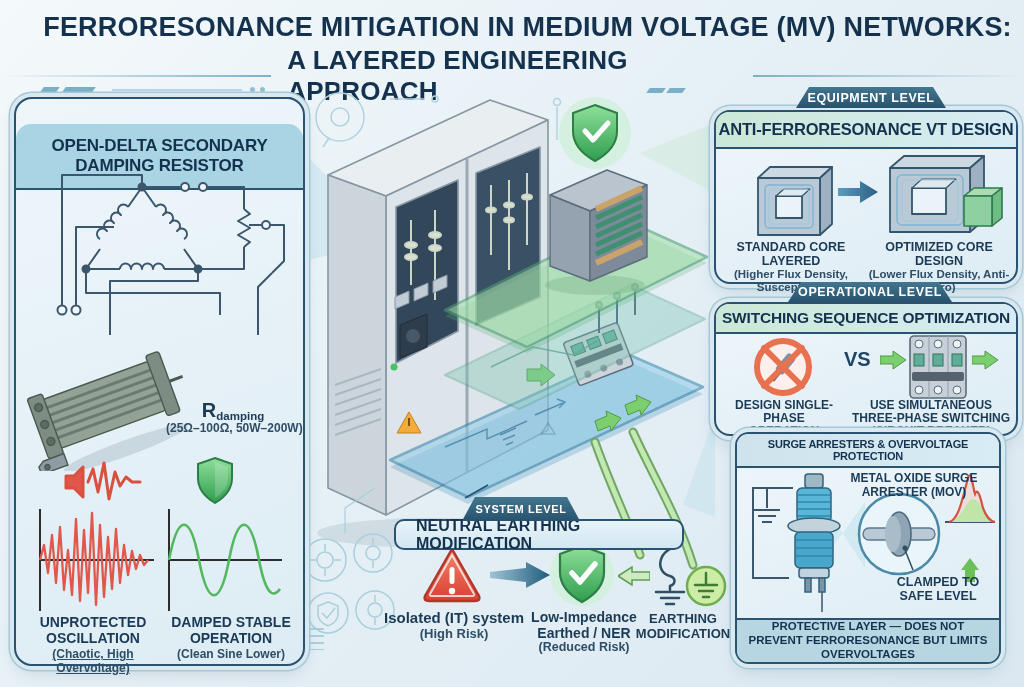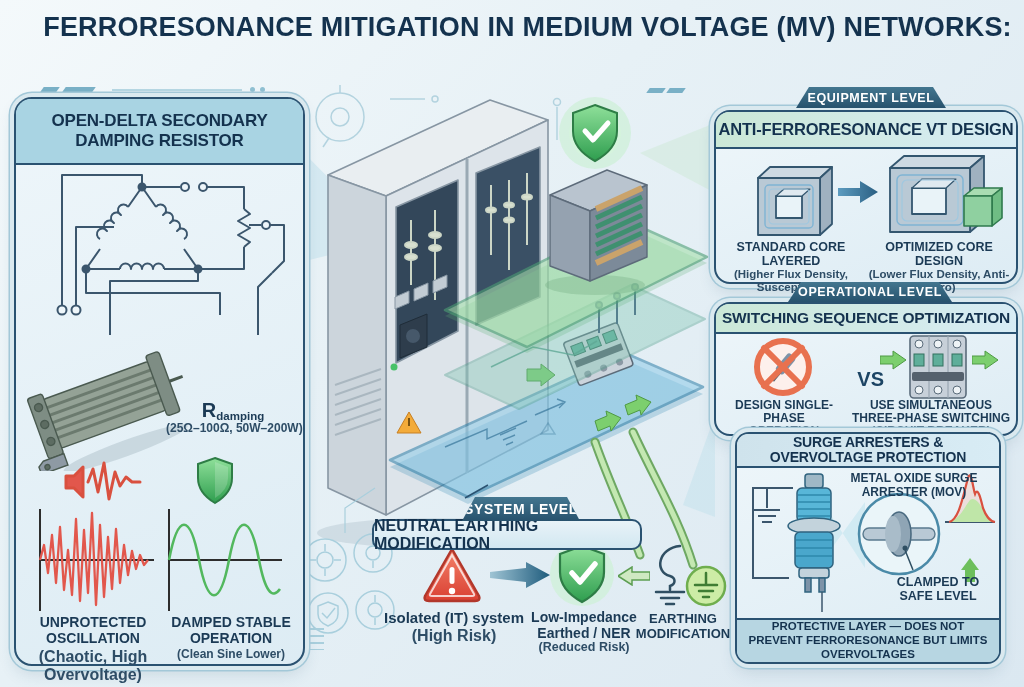--- a/index.html
+++ b/index.html
@@ -30,20 +30,25 @@
   .deco-hatch{position:absolute;width:22px;height:22px;
     background:repeating-linear-gradient(to bottom,#a9cfdd 0 2px,transparent 2px 7px);}
   .deco-line{position:absolute;height:1.5px;background:#b5d6e2;}
 </style>
 </head>
 <body>
 
 <div id="canvas">
 
   <div class="title1">FERRORESONANCE MITIGATION IN MEDIUM VOLTAGE (MV) NETWORKS:</div>
+  <div class="title2row">
+    <div class="tline l"></div>
+    <div class="title2">A LAYERED ENGINEERING APPROACH</div>
+    <div class="tline r"></div>
+  </div>
 
   <div class="deco-slant" style="left:42px;top:87px;"></div>
   <div class="deco-slant" style="left:64px;top:87px;width:30px;"></div>
   <div class="deco-line" style="left:112px;top:89px;width:130px;"></div>
   <div class="deco-dot" style="left:250px;top:87px;"></div>
   <div class="deco-dot" style="left:260px;top:87px;"></div>
   <div class="deco-slant" style="left:648px;top:88px;"></div>
   <div class="deco-slant" style="left:668px;top:88px;"></div>
   <div class="deco-slant" style="left:845px;top:87px;"></div>
   <div class="deco-slant" style="left:862px;top:87px;"></div>
@@ -219,21 +224,21 @@
       <path d="M33,517 L43,521 L43,529 Q43,537 33,541 Q23,537 23,529 L23,521 Z"></path>
       <polyline points="27,528 32,533 40,523"></polyline>
       <circle cx="80" cy="525" r="19"></circle>
         <circle cx="80" cy="525" r="7"></circle>
       <line x1="80" y1="510" x2="80" y2="517"></line>
         <line x1="80" y1="533" x2="80" y2="540"></line>
     </g>
   </svg>
 
   <div class="panel" style="left:14px;top:97px;width:287px;height:565px;border-radius:18px;">
-    <div class="band" style="height:64px;border-radius:15px 15px 0 0;background:#a9d4e3;font-size:17px;line-height:1.18;padding:0 26px;">OPEN-DELTA SECONDARY DAMPING RESISTOR</div>
+    <div class="band" style="height:64px;border-radius:15px 15px 0 0;background:#a9d4e3;font-size:17px;line-height:1.18;padding:0 26px;margin-top:25px;">OPEN-DELTA SECONDARY DAMPING RESISTOR</div>
 
     <svg class="abs" style="left:6px;top:66px;" width="272" height="178" viewBox="0 0 272 178">
       <g fill="none" stroke="#3b566d" stroke-width="2" stroke-linejoin="round">
 
         <path d="M120,22 L103,47 M87,71 L70,96 M103,47 a5,5 0 1 0 -4,-6 a5,5 0 1 0 -4,-6 z" opacity="0"></path>
         <path d="M120,22 L106,42 m-28,42 L64,104"></path>
         <path d="M106,42 a5.5,5.5 0 1 0 -7,8 a5.5,5.5 0 1 0 -7,8 a5.5,5.5 0 1 0 -7,8 a5.5,5.5 0 1 0 -7,8"></path>
         <path d="M120,22 L134,42 m28,42 L176,104"></path>
         <path d="M134,42 a5.5,5.5 0 1 1 7,8 a5.5,5.5 0 1 1 7,8 a5.5,5.5 0 1 1 7,8 a5.5,5.5 0 1 1 7,8"></path>
         <path d="M64,104 L98,104 M142,104 L176,104"></path>
@@ -316,32 +321,32 @@
     </svg>
 
     <svg class="abs" style="left:148px;top:406px;" width="120" height="110" viewBox="0 0 120 110">
       <line x1="5" y1="4" x2="5" y2="106" stroke="#2d2d2d" stroke-width="2"></line>
       <line x1="5" y1="55" x2="118" y2="55" stroke="#2d2d2d" stroke-width="2"></line>
       <path d="M5,55 C14,8 26,8 35,55 C44,102 56,102 65,55 C74,8 86,8 95,55 C101,86 108,95 116,84" fill="none" stroke="#52b85e" stroke-width="2.6"></path>
     </svg>
 
     <div class="lbl" style="left:6px;top:516px;width:142px;font-size:14px;">
       <span>UNPROTECTED OSCILLATION</span>
-      <div class="sub" style="font-size:16px;margin-top:2px;">(Chaotic, High Overvoltage)</div>
+      <div class="sub" style="font-size:12px;margin-top:2px;text-decoration:underline;">(Chaotic, High Overvoltage)</div>
     </div>
     <div class="lbl" style="left:152px;top:516px;width:126px;font-size:14px;">
       <span>DAMPED STABLE OPERATION</span>
       <div class="sub" style="font-size:12px;margin-top:2px;">(Clean Sine Lower)</div>
     </div>
   </div>
 
-  <div class="badge" style="left:462px;top:497px;width:118px;height:24px;font-size:14px;">SYSTEM LEVEL</div>
-  <div class="abs" style="left:372px;top:519px;width:266px;height:27px;border:2px solid #2a5271;border-radius:10px;
+  <div class="badge" style="left:462px;top:497px;width:118px;height:24px;font-size:11px;">SYSTEM LEVEL</div>
+  <div class="abs" style="left:394px;top:519px;width:266px;height:27px;border:2px solid #2a5271;border-radius:10px;
        background:linear-gradient(#e8f3f8,#d2e7f1);display:flex;align-items:center;justify-content:center;
-       font-size:16px;font-weight:800;color:#14324e;z-index:5;">NEUTRAL EARTHING MODIFICATION</div>
+       font-size:16px;font-weight:800;color:#14324e;z-index:5;padding-left:20px;">NEUTRAL EARTHING MODIFICATION</div>
 
   <svg class="abs" style="left:420px;top:544px;" width="64" height="64" viewBox="0 0 64 64">
     <defs>
         <linearGradient id="warng" x1="0" y1="0" x2="0" y2="1">
       <stop offset="0" stop-color="#f4836a"></stop>
           <stop offset="1" stop-color="#d93f32"></stop>
         </linearGradient>
       </defs>
     <path d="M32,5 L59,52 Q61,57 55,57 L9,57 Q3,57 5,52 Z" fill="url(#warng)" stroke="#b2372b" stroke-width="2.5" stroke-linejoin="round"></path>
     <path d="M32,11 L54,50 Q55,52 52,52 L12,52 Q9,52 10,50 Z" fill="none" stroke="#ffffff" stroke-width="2" opacity=".75"></path>
@@ -389,21 +394,21 @@
     <g stroke="#3f7d33" stroke-width="2.5" stroke-linecap="round">
       <line x1="22" y1="9" x2="22" y2="20"></line>
       <line x1="11" y1="21" x2="33" y2="21"></line>
       <line x1="15" y1="27" x2="29" y2="27"></line>
       <line x1="19" y1="33" x2="25" y2="33"></line>
     </g>
   </svg>
 
   <div class="lbl" style="left:378px;top:610px;width:152px;font-size:15px;">
     <span>Isolated (IT) system</span>
-    <div class="sub" style="font-size:16px;">(High Risk)</div>
+    <div class="sub" style="font-size:13px;">(High Risk)</div>
   </div>
   <div class="lbl" style="left:514px;top:610px;width:140px;font-size:14px;">
     <span>Low-Impedance Earthed / NER</span>
     <div class="sub" style="font-size:12.5px;">(Reduced Risk)</div>
   </div>
   <div class="lbl" style="left:630px;top:612px;width:106px;font-size:13px;z-index:6;">EARTHING MODIFICATION</div>
 
   <div class="badge" style="left:796px;top:87px;width:150px;height:21px;">EQUIPMENT LEVEL</div>
   <div class="panel" style="left:714px;top:110px;width:300px;height:170px;">
     <div class="band" style="height:35px;font-size:16.5px;">ANTI-FERRORESONANCE VT DESIGN</div>
@@ -466,21 +471,21 @@
       <g transform="rotate(40 31 31)">
         <rect x="26" y="16" width="10" height="22" rx="3" fill="#7d93a8"></rect>
         <rect x="28.5" y="36" width="5" height="12" fill="#55616d"></rect>
       </g>
       <line x1="12" y1="12" x2="50" y2="50" stroke="#e8714f" stroke-width="6" stroke-linecap="round"></line>
       <line x1="50" y1="12" x2="12" y2="50" stroke="#e8714f" stroke-width="6" stroke-linecap="round"></line>
     </svg>
 
     <div class="lbl" style="left:18px;top:95px;width:100px;font-size:12px;line-height:1.08;">DESIGN SINGLE-PHASE OPERATION</div>
 
-    <div class="abs" style="left:128px;top:44px;width:40px;text-align:right;font-size:20px;font-weight:800;color:#1c4464;margin-top:20px;">VS</div>
+    <div class="abs" style="left:128px;top:44px;width:40px;text-align:left;font-size:20px;font-weight:800;color:#1c4464;">VS</div>
 
     <svg class="abs" style="left:164px;top:46px;" width="26" height="20" viewBox="0 0 26 20">
       <polygon points="0,6 13,6 13,1 26,10 13,19 13,14 0,14" fill="#7ccf6e" stroke="#4f9a44" stroke-width="1"></polygon>
     </svg>
 
     <svg class="abs" style="left:192px;top:30px;" width="60" height="66" viewBox="0 0 60 66">
       <rect x="2" y="2" width="56" height="62" rx="4" fill="#c7d0d9" stroke="#5a6b7a" stroke-width="1.6"></rect>
       <line x1="21" y1="2" x2="21" y2="64" stroke="#99a7b3" stroke-width="1.2"></line>
       <line x1="40" y1="2" x2="40" y2="64" stroke="#99a7b3" stroke-width="1.2"></line>
       <circle cx="11" cy="10" r="4" fill="#eef3f6" stroke="#5a6b7a"></circle>
@@ -496,21 +501,21 @@
     </svg>
 
     <svg class="abs" style="left:256px;top:46px;" width="26" height="20" viewBox="0 0 26 20">
       <polygon points="0,6 13,6 13,1 26,10 13,19 13,14 0,14" fill="#7ccf6e" stroke="#4f9a44" stroke-width="1"></polygon>
     </svg>
 
     <div class="lbl" style="left:134px;top:95px;width:162px;font-size:12px;line-height:1.08;">USE SIMULTANEOUS THREE-PHASE SWITCHING (CIRCUIT BREAKER)</div>
   </div>
 
   <div class="panel" style="left:735px;top:432px;width:262px;height:228px;border-radius:14px;">
-    <div class="band" style="height:32px;font-size:14px;line-height:1.1;padding:0 8px;background:linear-gradient(90deg,#cfe3ec,#d8ecf5);border-radius:11px 11px 0 0;">SURGE ARRESTERS &amp; OVERVOLTAGE PROTECTION</div>
+    <div class="band" style="height:32px;font-size:11px;line-height:1.1;padding:0 8px;background:linear-gradient(90deg,#cfe3ec,#d8ecf5);border-radius:11px 11px 0 0;">SURGE ARRESTERS &amp; OVERVOLTAGE PROTECTION</div>
 
     <svg class="abs" style="left:0;top:32px;" width="262" height="150" viewBox="0 0 262 150">
 
       <g fill="none" stroke="#3b566d" stroke-width="2">
         <polyline points="56,22 16,22 16,112 52,112"></polyline>
         <line x1="30" y1="22" x2="30" y2="42"></line>
         <line x1="17" y1="44" x2="43" y2="44"></line>
           <line x1="21" y1="50" x2="39" y2="50"></line>
           <line x1="25" y1="56" x2="35" y2="56"></line>
       </g>

